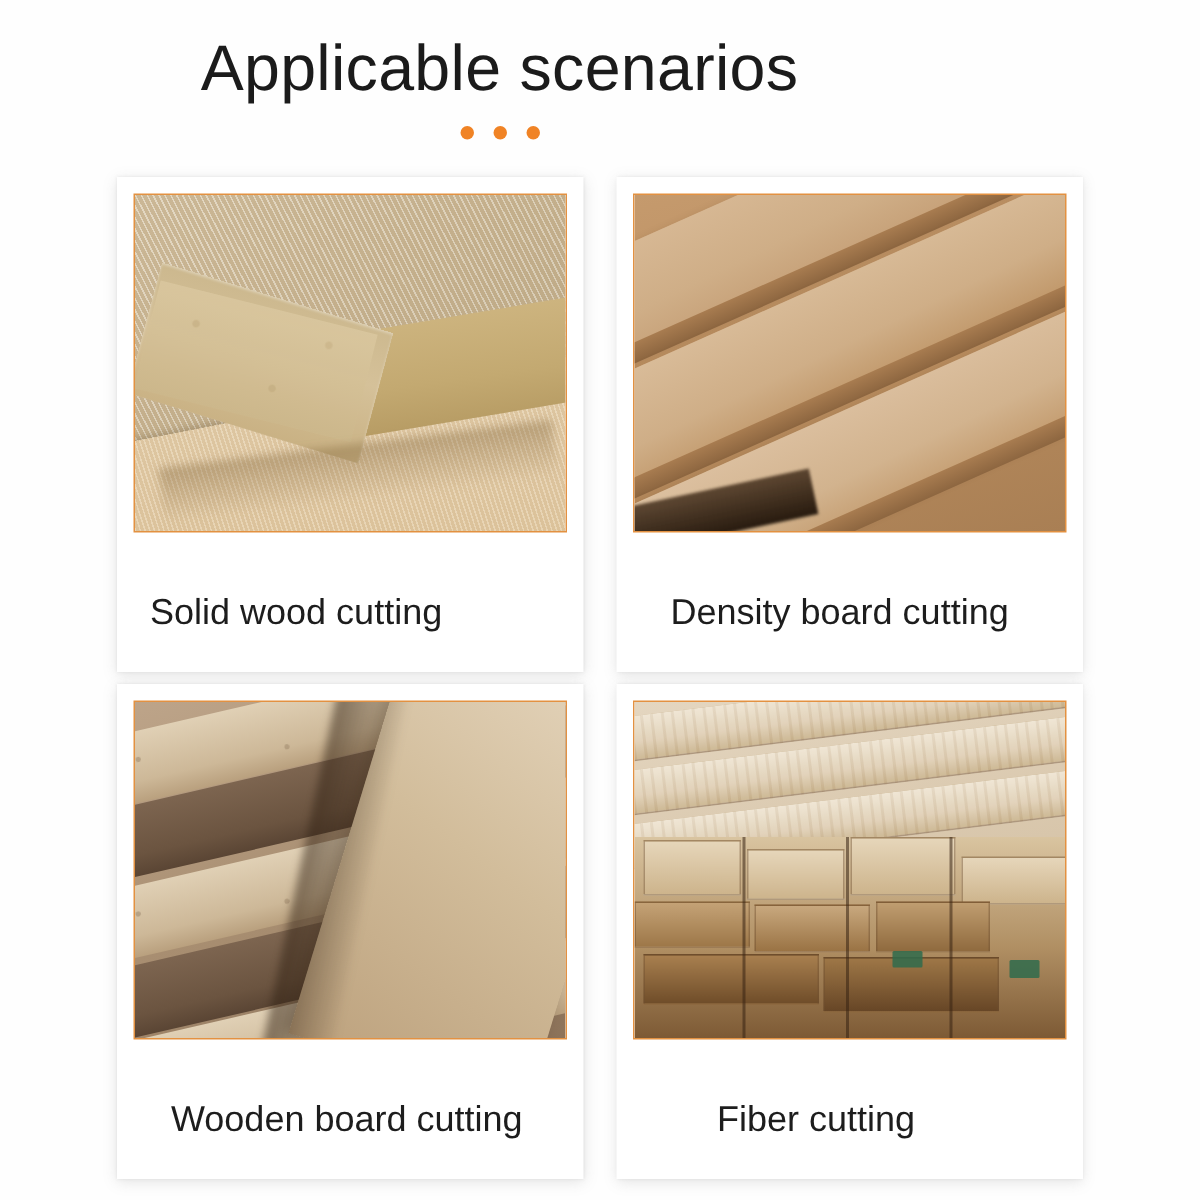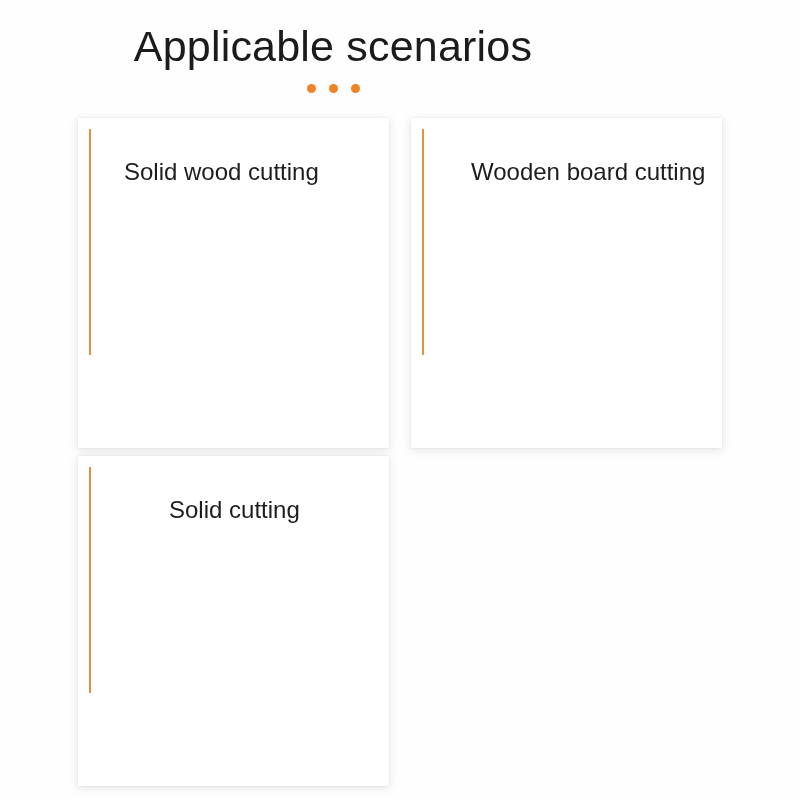--- a/index.html
+++ b/index.html
@@ -64,21 +64,21 @@
     grid-template-rows: 330px 330px;
     column-gap: 22px;
     row-gap: 8px;
   }
 
   .card {
     position: relative;
     background: #ffffff;
     box-shadow: 0 2px 9px rgba(120,120,120,0.20), 0 0 2px rgba(150,150,150,0.18);
     display: flex;
-    flex-direction: row;
+    flex-direction: column;
     overflow: hidden;
   }
 
   .card-media {
     margin: 11px 11px 0 11px;
     height: 226px;
     border: 1.5px solid #e39141;
     box-sizing: border-box;
     overflow: hidden;
     position: relative;
@@ -324,20 +324,34 @@
           <div class="board-top"></div>
           <div class="board-side2"></div>
           <div class="board-side"></div>
           <div class="board-core"></div>
           <div class="shadow"></div>
         </div>
       </div>
       <div class="card-label pad-a">Solid wood cutting</div>
     </div>
 
+    <div class="card">
+      <div class="card-media">
+        <div class="photo p2">
+          <div class="slab s1"></div>
+          <div class="edge e1"></div>
+          <div class="slab s2"></div>
+          <div class="edge e2"></div>
+          <div class="slab s3"></div>
+          <div class="edge e3"></div>
+          <div class="dark"></div>
+        </div>
+      </div>
+      <div class="card-label pad-b">Density board cutting</div>
+    </div>
 
     <div class="card">
       <div class="card-media">
         <div class="photo p3">
           <div class="sheet s1">
               <div class="face"></div>
             </div>
           <div class="sheet s2 dk">
               <div class="face"></div>
             </div>
@@ -374,17 +388,17 @@
             <div class="end-block eb8"></div>
             <div class="end-block eb9"></div>
           </div>
           <div class="gapline g1"></div>
           <div class="gapline g2"></div>
           <div class="gapline g3"></div>
           <div class="mark m1"></div>
           <div class="mark m2"></div>
         </div>
       </div>
-      <div class="card-label pad-d">Solid cutting</div>
+      <div class="card-label pad-d">Fiber cutting</div>
     </div>
 
   </div>
 </div>
 
 </body></html>

